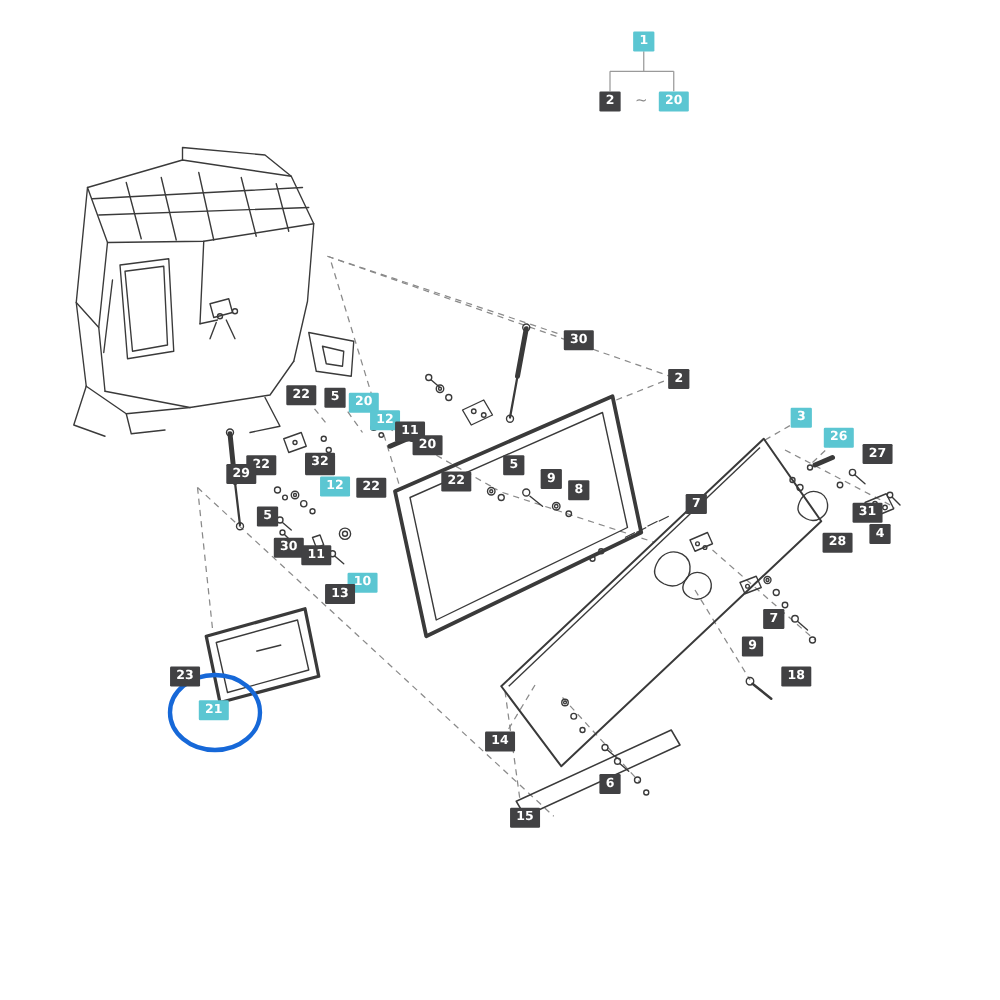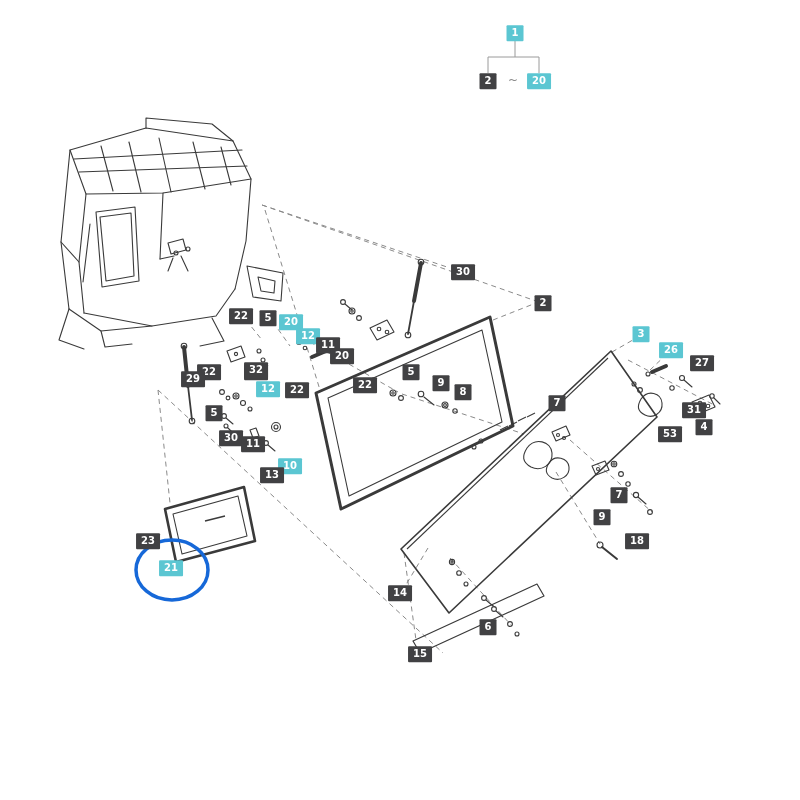--- a/index.html
+++ b/index.html
@@ -238,21 +238,21 @@
       <div class="badge dark" style="left: 297px; top: 390px;">22</div>
       <div class="badge dark" style="left: 365px; top: 385px;">22</div>
       <div class="badge dark" style="left: 411px; top: 372px;">5</div>
       <div class="badge dark" style="left: 441px; top: 383px;">9</div>
       <div class="badge dark" style="left: 463px; top: 392px;">8</div>
       <div class="badge cyan" style="left: 641px; top: 334px;">3</div>
       <div class="badge cyan" style="left: 671px; top: 350px;">26</div>
       <div class="badge dark" style="left: 702px; top: 363px;">27</div>
       <div class="badge dark" style="left: 694px; top: 410px; text-align: right;">31</div>
       <div class="badge dark" style="left: 704px; top: 427px;">4</div>
-      <div class="badge dark" style="left: 670px; top: 434px;">53</div>
+      <div class="badge dark" style="left: 670px; top: 434px;">28</div>
       <div class="badge dark" style="left: 557px; top: 403px;">7</div>
       <div class="badge dark" style="left: 214px; top: 413px;">5</div>
       <div class="badge dark" style="left: 231px; top: 438px;">30</div>
       <div class="badge dark" style="left: 253px; top: 444px;">11</div>
       <div class="badge cyan" style="left: 290px; top: 422px; margin-top: 44px;">10</div>
       <div class="badge dark" style="left: 272px; top: 458px; margin-top: 17px;">13</div>
       <div class="badge dark" style="left: 619px; top: 495px;">7</div>
       <div class="badge dark" style="left: 602px; top: 517px;">9</div>
       <div class="badge dark" style="left: 637px; top: 541px;">18</div>
       <div class="badge dark" style="left: 400px; top: 593px;">14</div>

